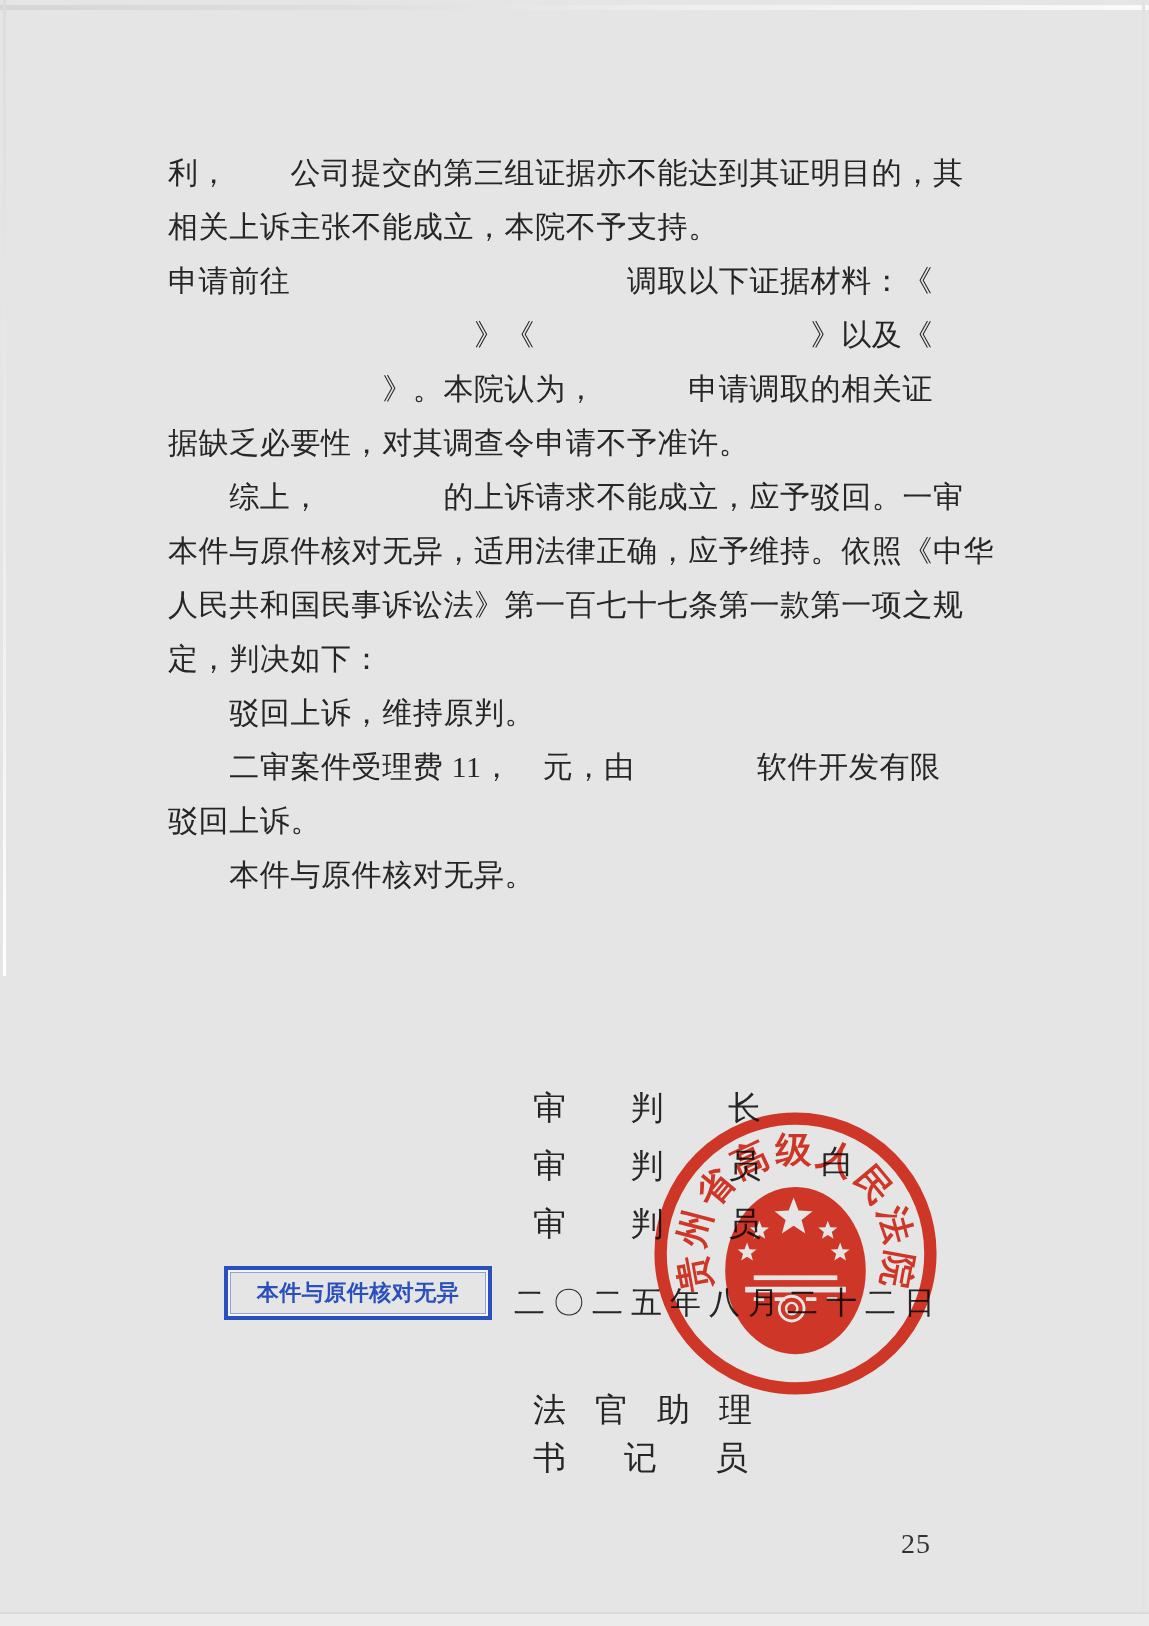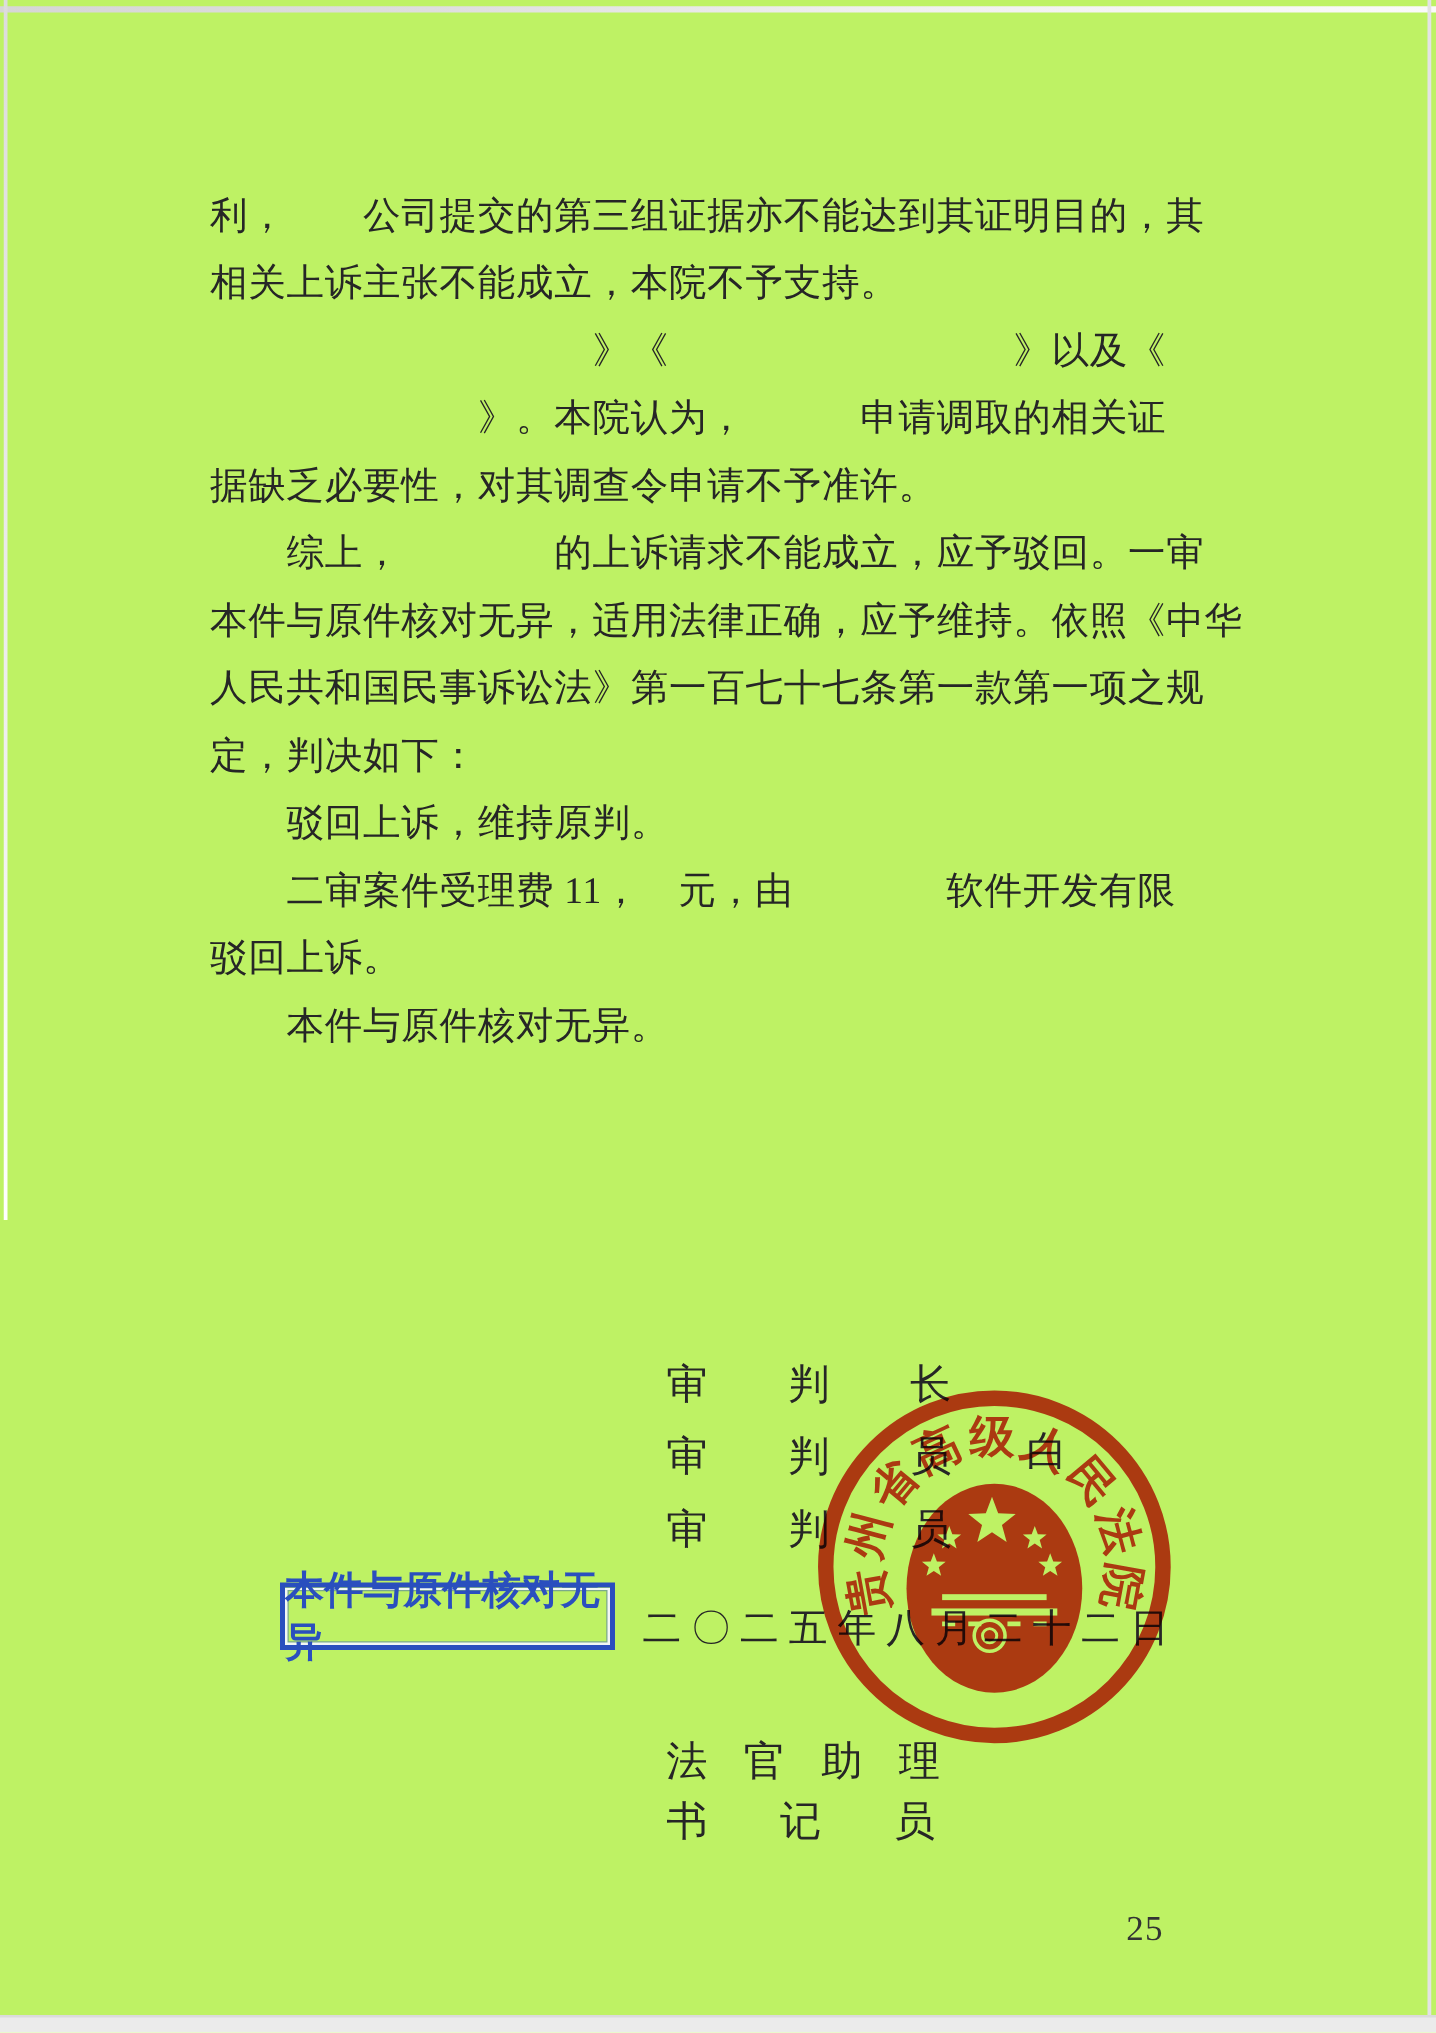--- a/index.html
+++ b/index.html
@@ -1,18 +1,18 @@
 <!DOCTYPE html>
 <html><head>
 <meta charset="utf-8">
 <style>
   html,body { margin:0; padding:0; background:#ffffff; }
   .page {
     position:relative; width:1149px; height:1626px;
-    background:#bef264; overflow:hidden;
+    background:#e5e5e5; overflow:hidden;
     font-family:"Liberation Serif","DejaVu Serif",serif;
     color:#262626;
   }
   
   .edge-top { position:absolute; top:5px; left:0; width:100%; height:5px;
     background:linear-gradient(to right,#d6d6d6,#dedede 30%,#efefef 60%,#fafafa); }
   .edge-left { position:absolute; top:0; left:3px; width:3px; height:60%;
     background:linear-gradient(to bottom,#dcdcdc,#f2f2f2 70%,#ffffff); }
   .edge-right { position:absolute; top:0; right:4px; width:3px; height:100%;
     background:#e3e3e3; }
@@ -41,21 +41,21 @@
   .judge-name { position:absolute; left:821px; top:1146px; font-size:33px; line-height:1; }
   .date-line { position:absolute; left:514px; top:1287px;
     font-size:31px; letter-spacing:8px; line-height:1; white-space:pre; }
 
   
   .verify-stamp {
     position:absolute; left:224px; top:1266px; width:260px; height:46px;
     border:4px solid #2a4fbe; color:#2a4fbe;
     box-shadow: inset 0 0 0 2px rgba(255,255,255,.9), inset 0 0 0 3px rgba(42,79,190,.45);
     display:flex; align-items:center; justify-content:center;
-    font-size:31px; font-weight:bold; letter-spacing:0.5px;
+    font-size:22px; font-weight:bold; letter-spacing:0.5px;
     background:rgba(255,255,255,.0);
   }
 
   
   .seal {
     position:absolute; left:653px; top:1111px; width:285px; height:285px;
     color:#e5321f; mix-blend-mode:multiply; opacity:.95;
   }
   .seal text { font-family:"Liberation Serif","DejaVu Serif",serif; font-weight:bold; }
 
@@ -68,20 +68,21 @@
 <div class="page">
 
   <div class="edge-top"></div>
   <div class="edge-left"></div>
   <div class="edge-right"></div>
   <div class="edge-bottom"></div>
 
   <main class="doc">
     <p class="line">利，　　公司提交的第三组证据亦不能达到其证明目的，其</p>
     <p class="line">相关上诉主张不能成立，本院不予支持。</p>
+    <p class="line">申请前往　　　　　　　　　　　调取以下证据材料：《</p>
     <p class="line">　　　　　　　　　　》《　　　　　　　　　》以及《</p>
     <p class="line">　　　　　　　》。本院认为，　　　申请调取的相关证</p>
     <p class="line">据缺乏必要性，对其调查令申请不予准许。</p>
     <p class="line">　　综上，　　　　的上诉请求不能成立，应予驳回。一审</p>
     <p class="line">本件与原件核对无异，适用法律正确，应予维持。依照《中华</p>
     <p class="line">人民共和国民事诉讼法》第一百七十七条第一款第一项之规</p>
     <p class="line">定，判决如下：</p>
     <p class="line">　　驳回上诉，维持原判。</p>
     <p class="line">　　二审案件受理费 11，　元，由　　　　软件开发有限</p>
     <p class="line">驳回上诉。</p>

